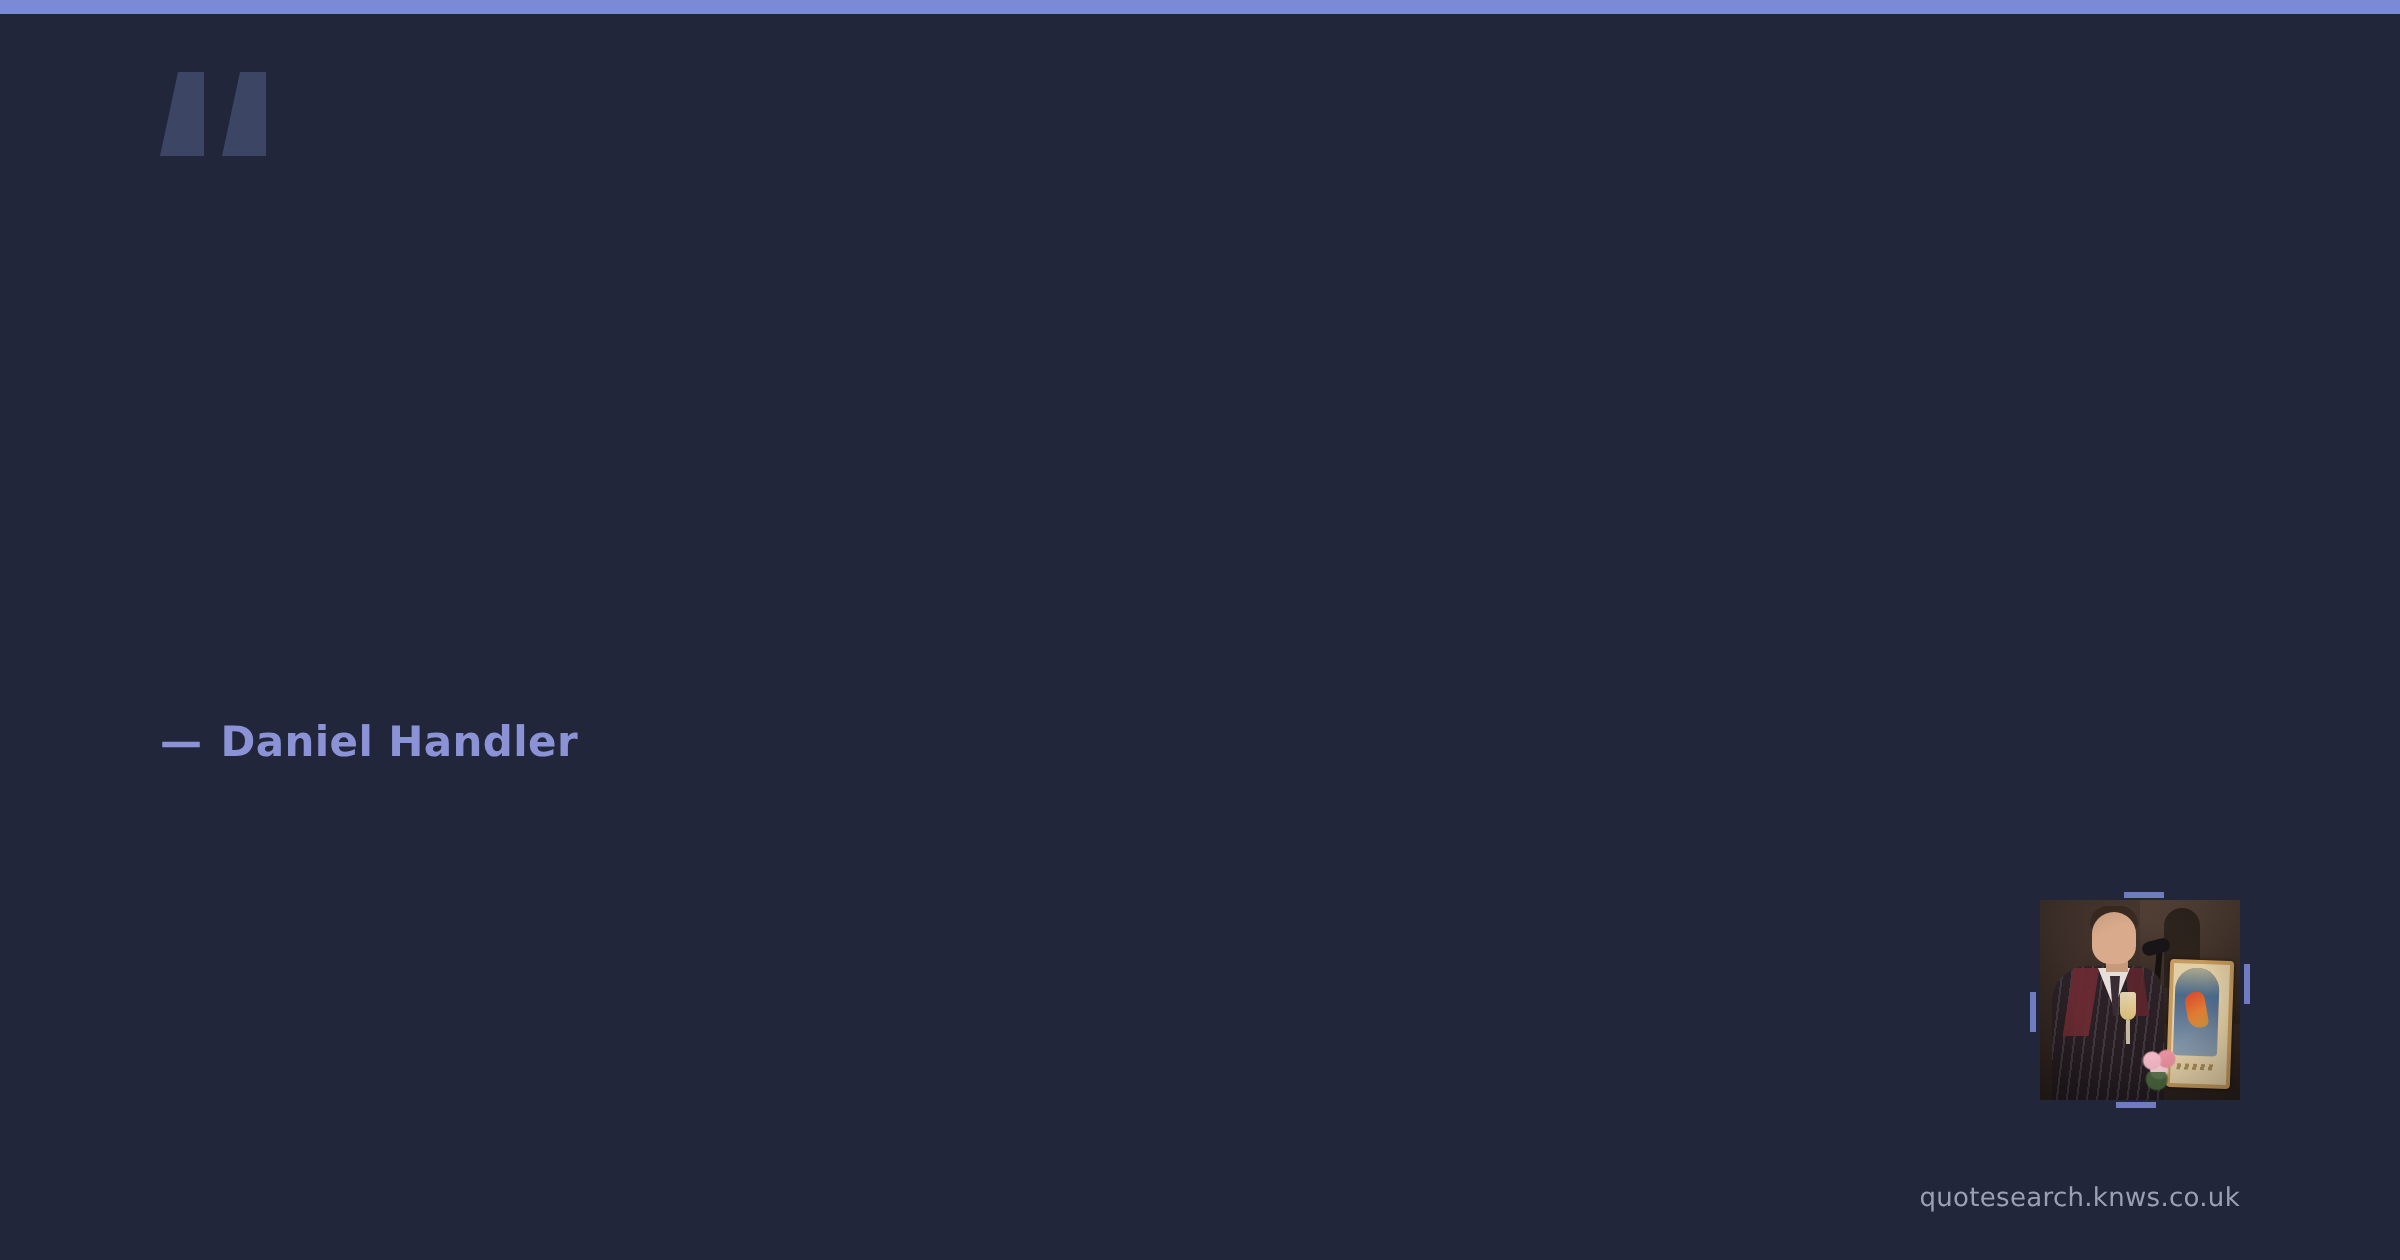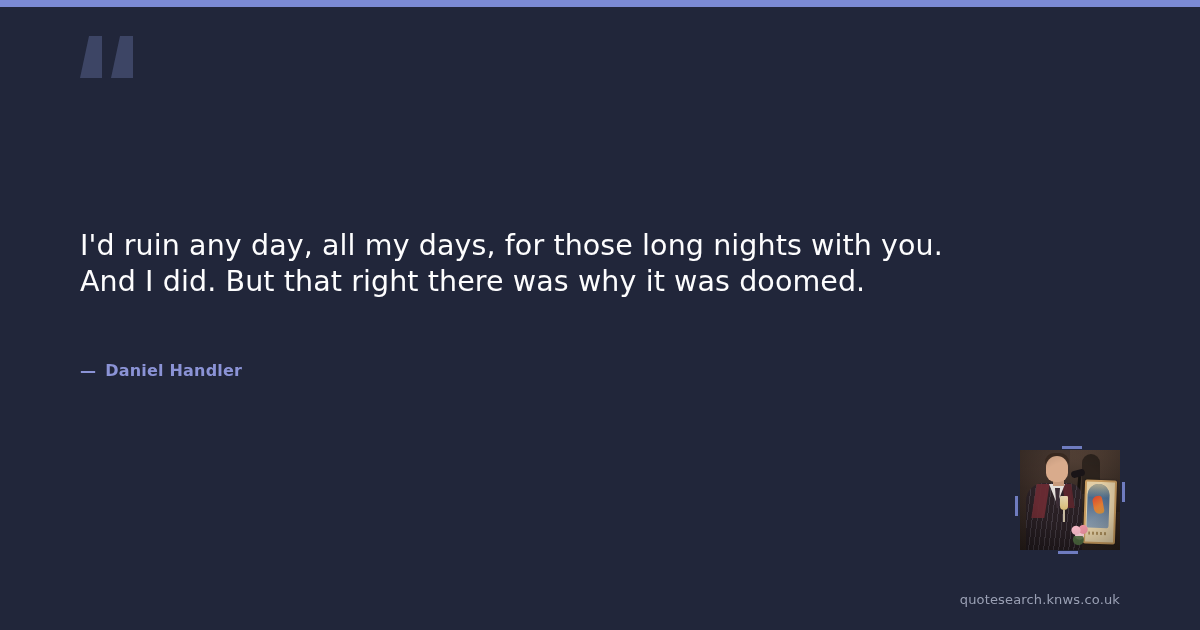--- a/index.html
+++ b/index.html
@@ -72,21 +72,21 @@
     font-weight:400;
     color:#fdfdfe;
     letter-spacing:0.1px;
   }
 
   
   #author {
     position:absolute;
     left:80px;
     top:357px;
-    font-size:16px;
+    font-size:21px;
     line-height:28px;
     font-weight:700;
     color:#8b93d6;
     letter-spacing:0.2px;
     white-space:nowrap;
   }
   #author-dash { margin-right:9px; }
 
   
   #thumb-wrap {
@@ -297,21 +297,20 @@
 
 <div id="card">
 
   <div id="top-accent"></div>
 
   <div id="quote-mark">
     <span class="qbar left"></span>
     <span class="qbar right"></span>
   </div>
 
-  <div id="quote-text">I'd ruin any day, all my days, for those long nights with you. And I did. But that right there was why it was doomed.</div>
 
   <div id="author">
     <span id="author-dash">—</span><span id="author-name">Daniel Handler</span>
   </div>
 
   <div id="thumb-wrap">
     <span class="tick" id="tick-top"></span>
     <span class="tick" id="tick-right"></span>
     <span class="tick" id="tick-bottom"></span>
     <span class="tick" id="tick-left"></span>

